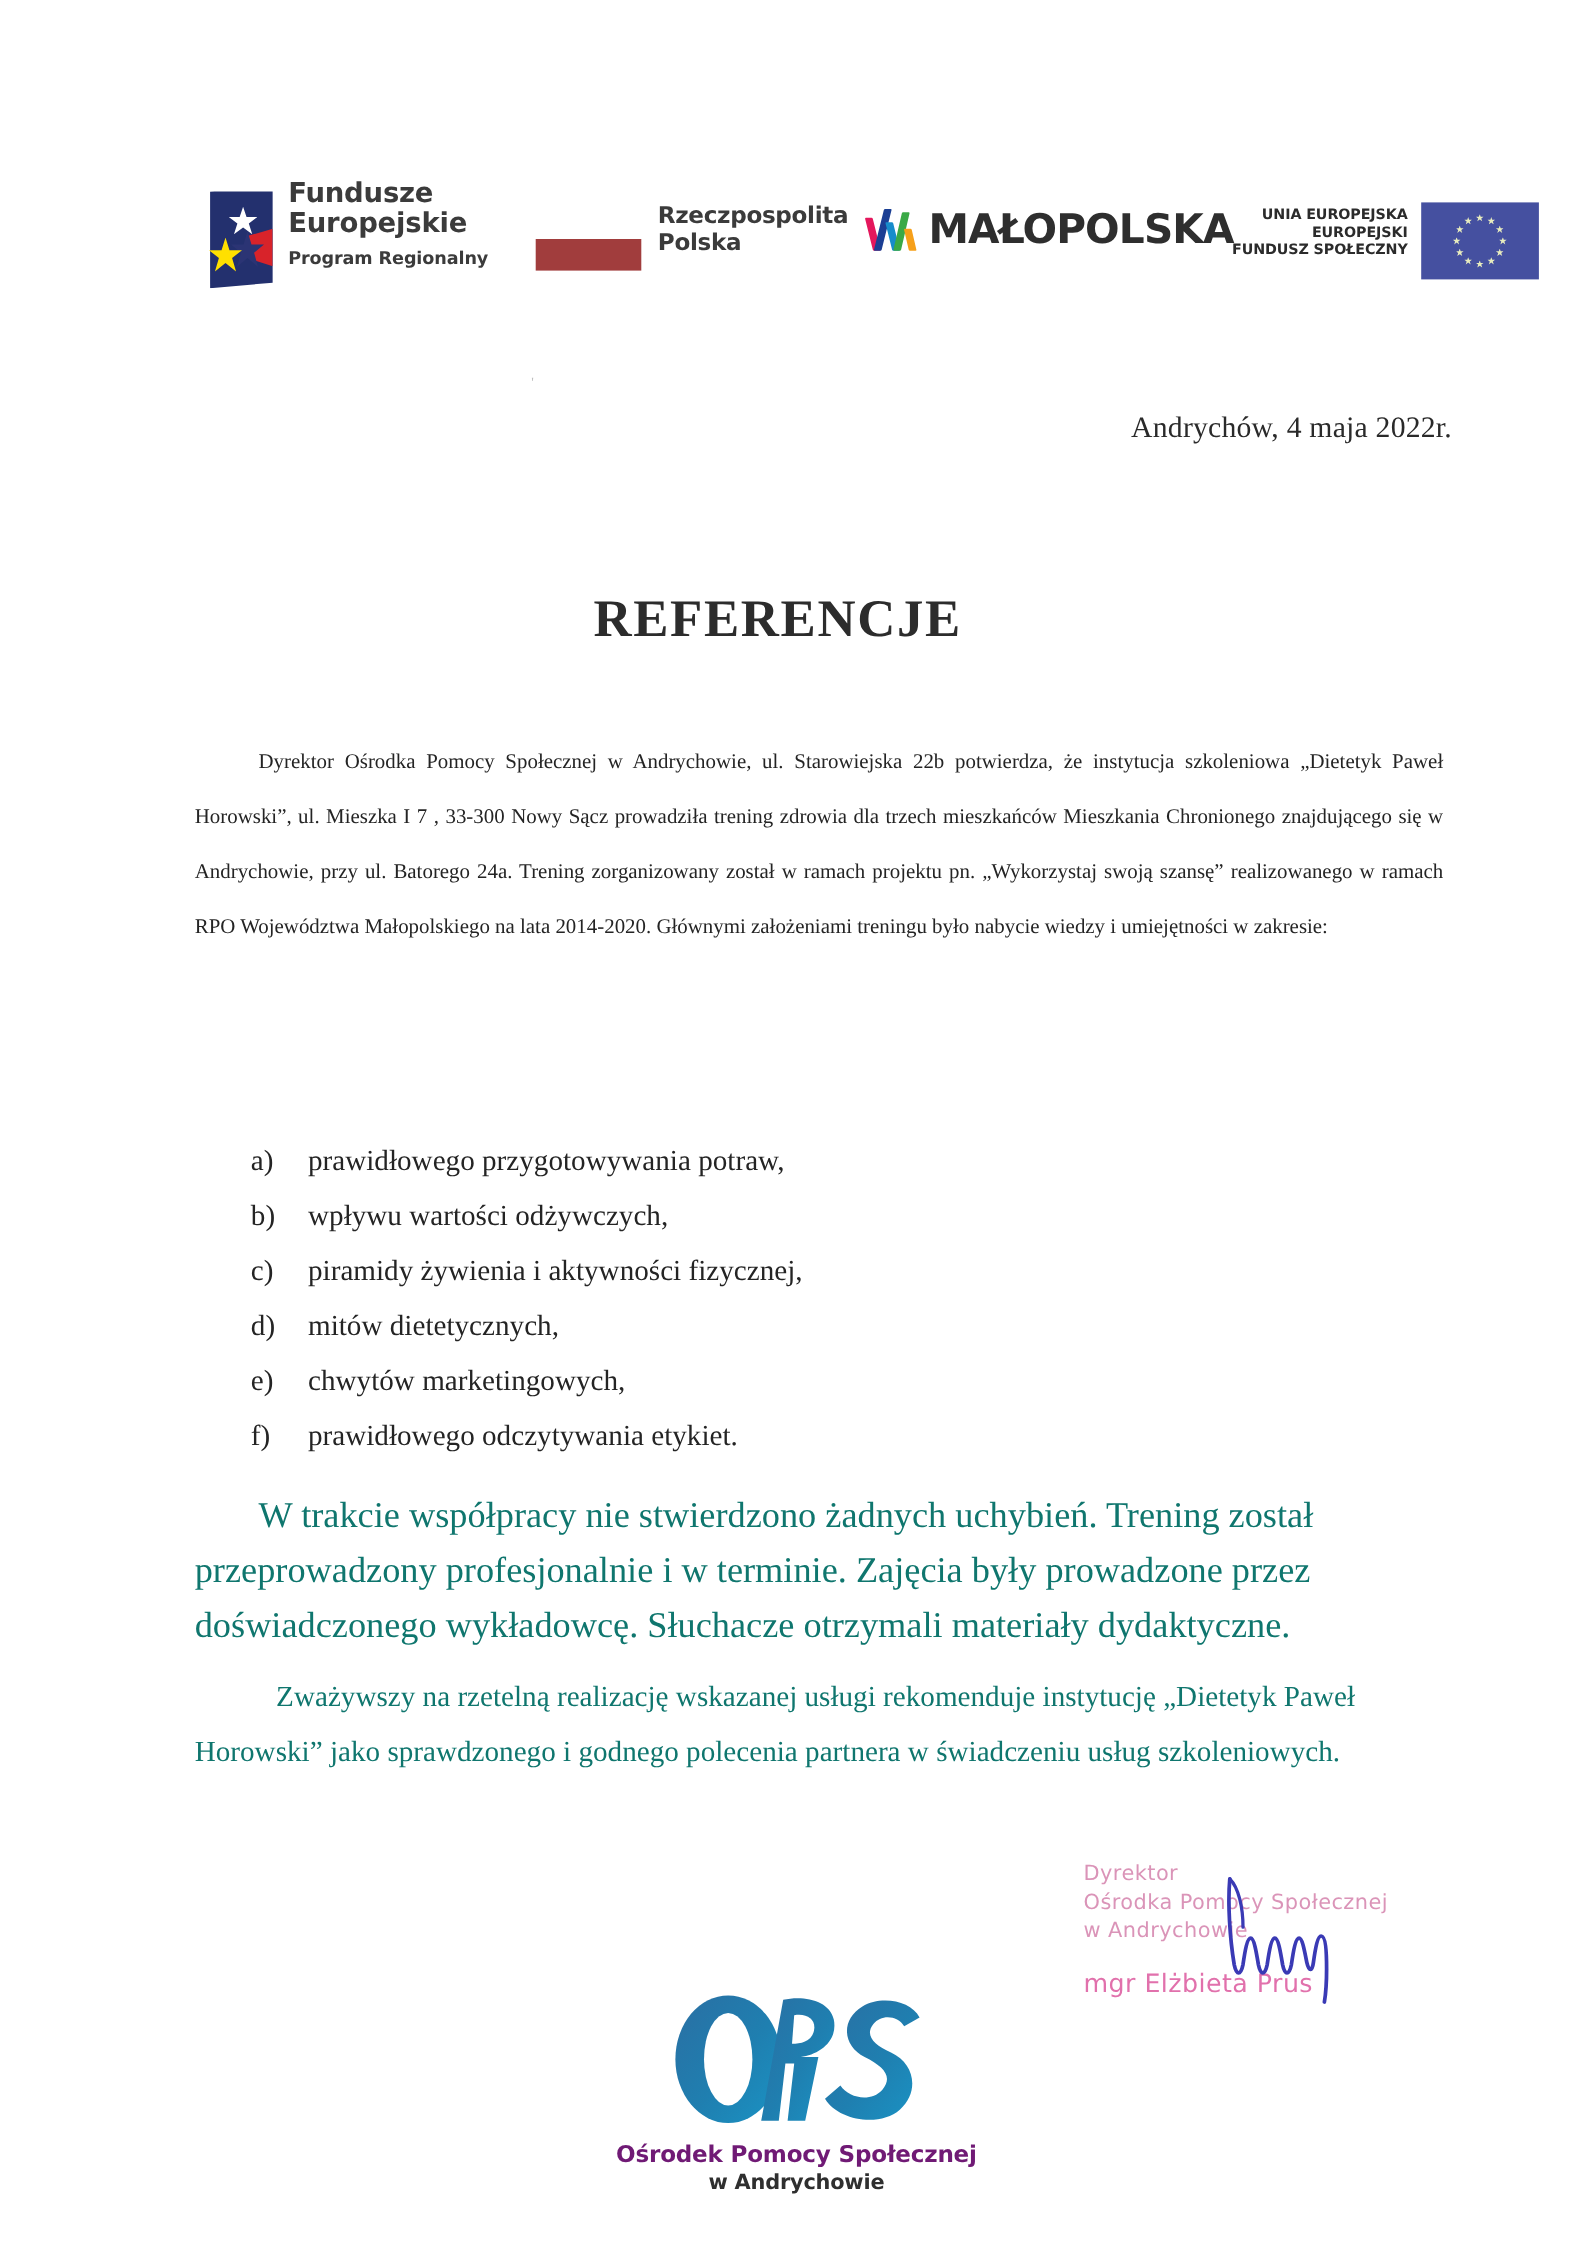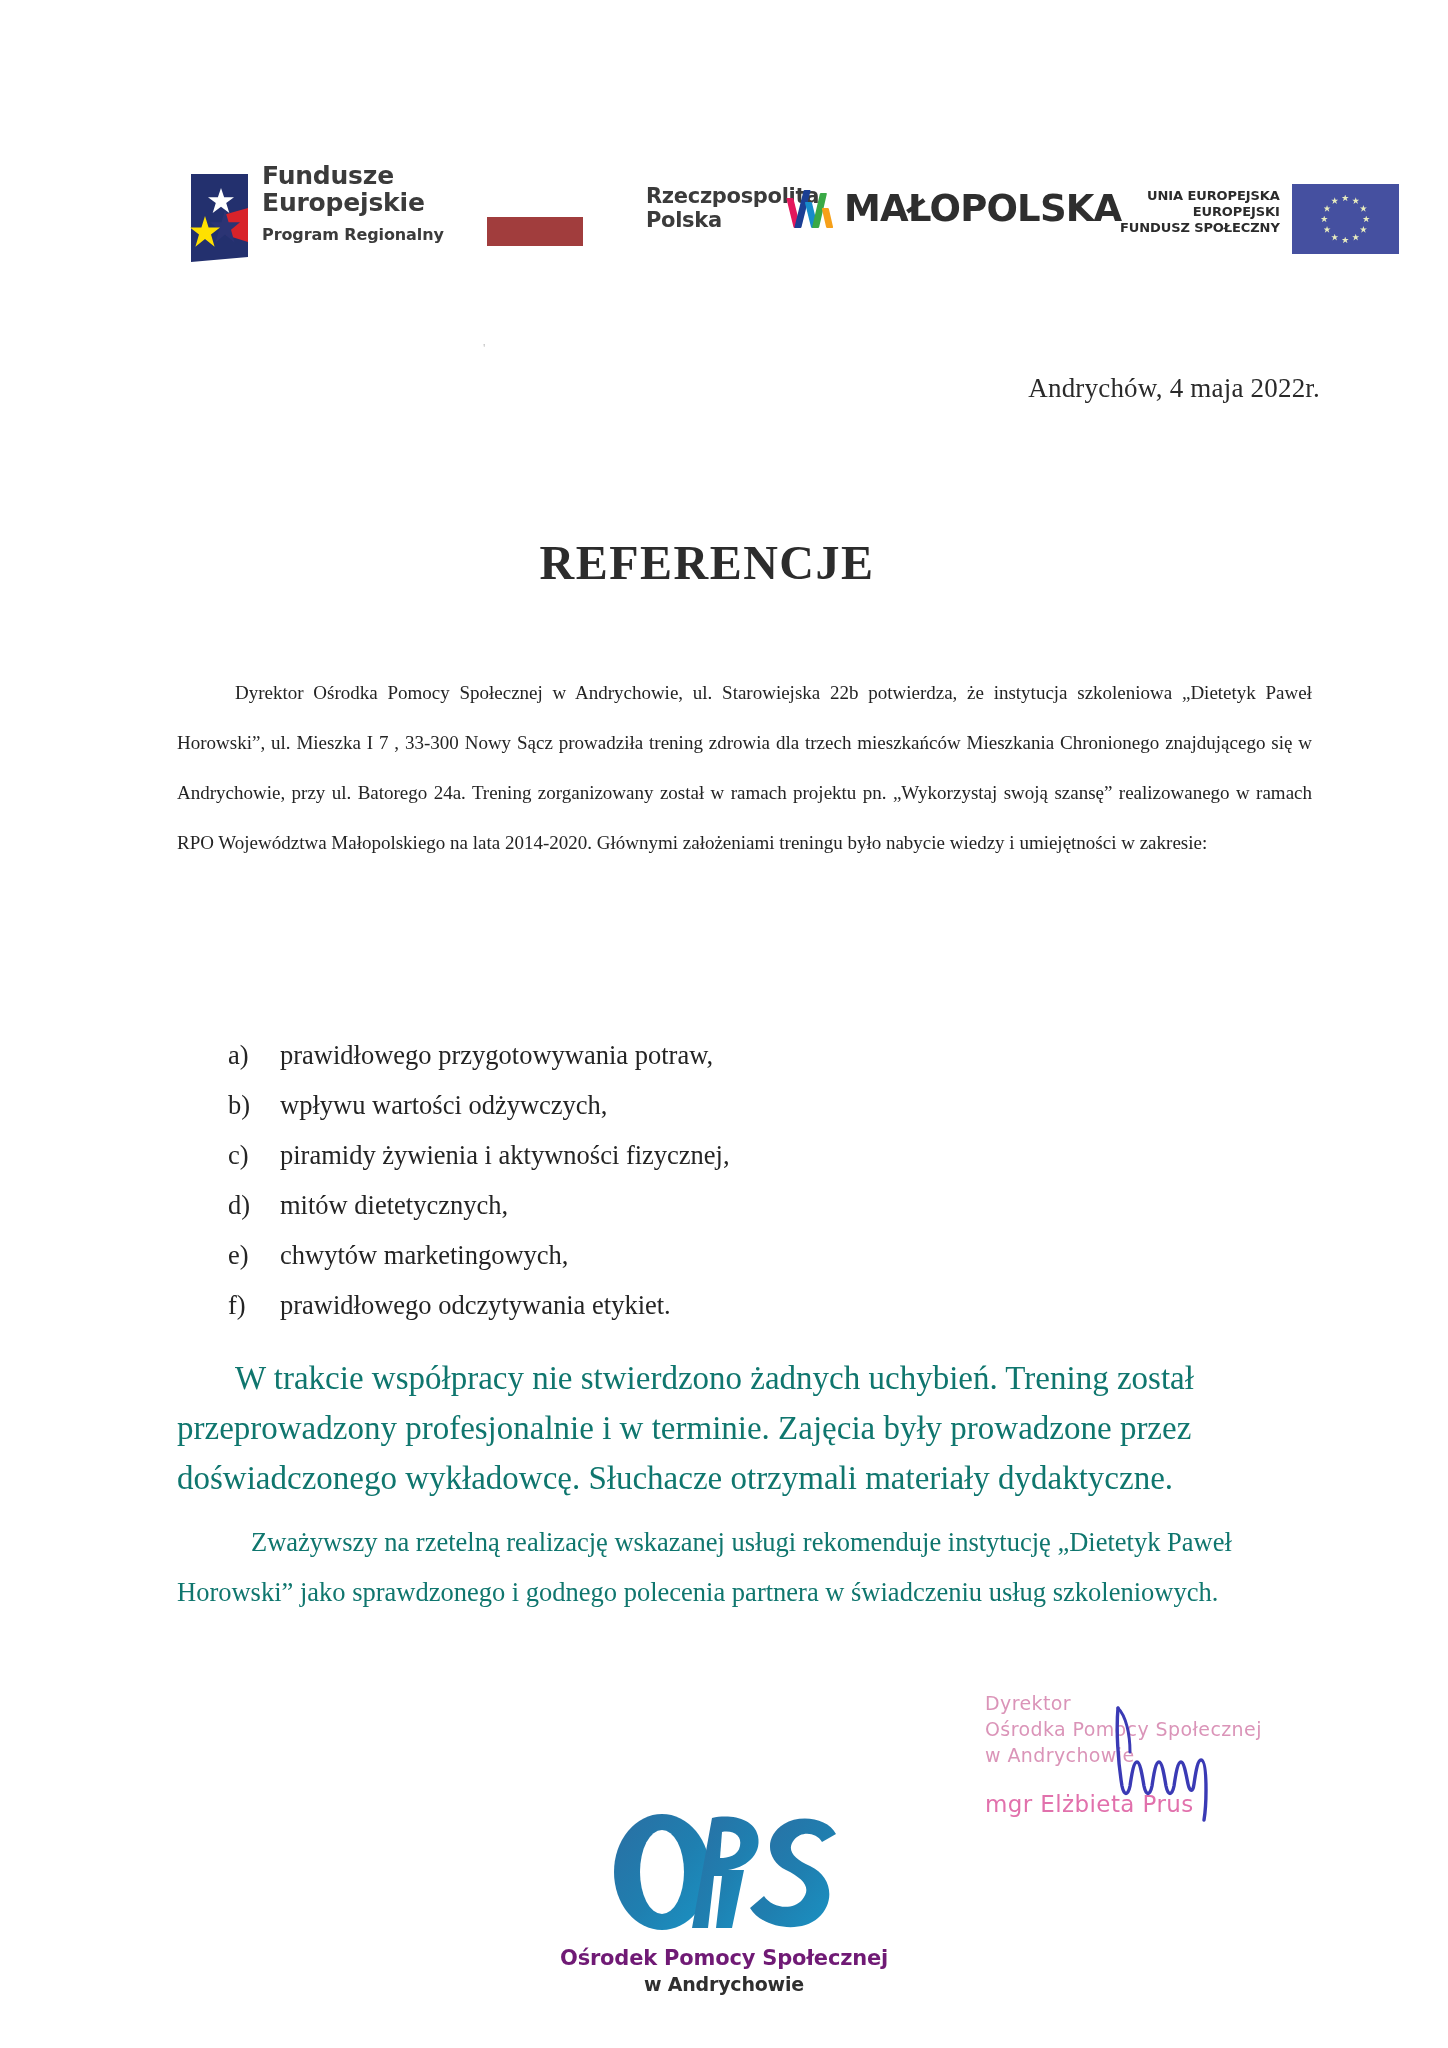--- a/index.html
+++ b/index.html
@@ -127,21 +127,20 @@
     border: 0;
     background: linear-gradient(to bottom, #ffffff 0%, #ffffff 50%, #a13d3d 50%, #a13d3d 100%);
   }
   .rp-text {
     font-family: "DejaVu Sans", sans-serif;
     font-weight: bold;
     color: #3b3b3b;
     font-size: 21px;
     line-height: 24px;
     letter-spacing: -0.3px;
-    margin-left: 48px;
   }
 
   
   .mp-logo {
     position: absolute;
     left: 790px;
     top: 28px;
     display: flex;
     align-items: center;
   }

